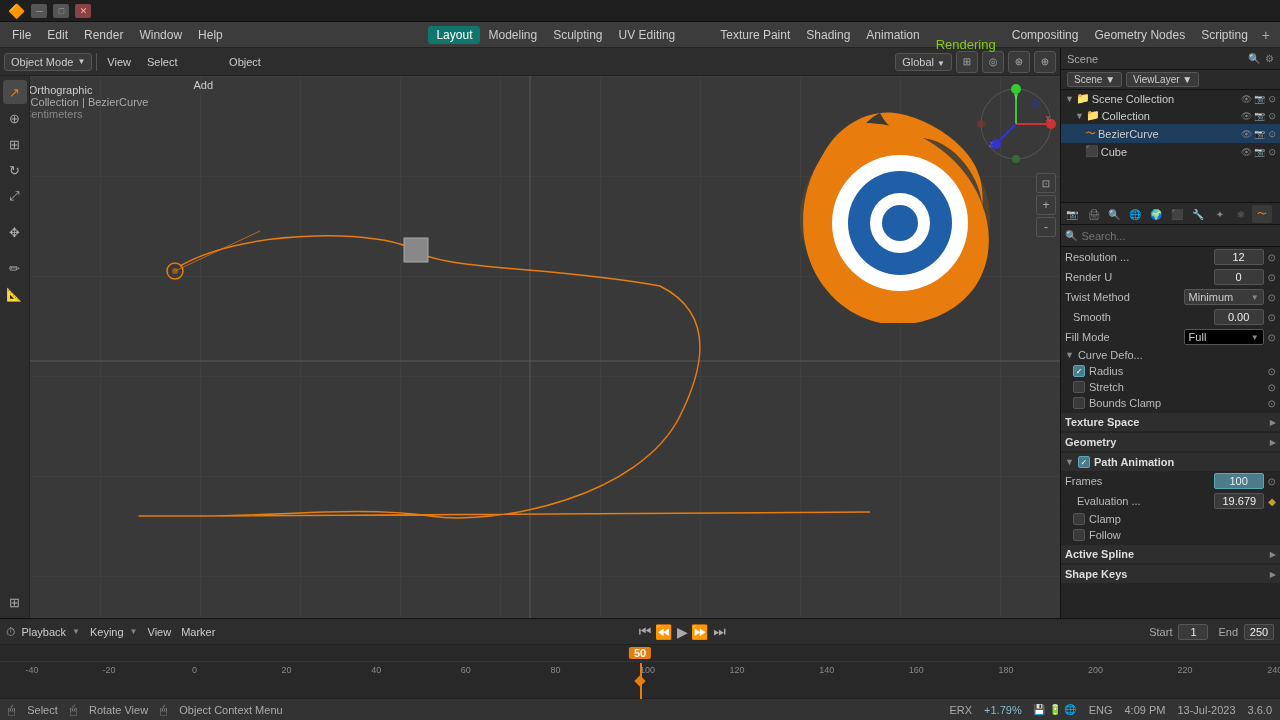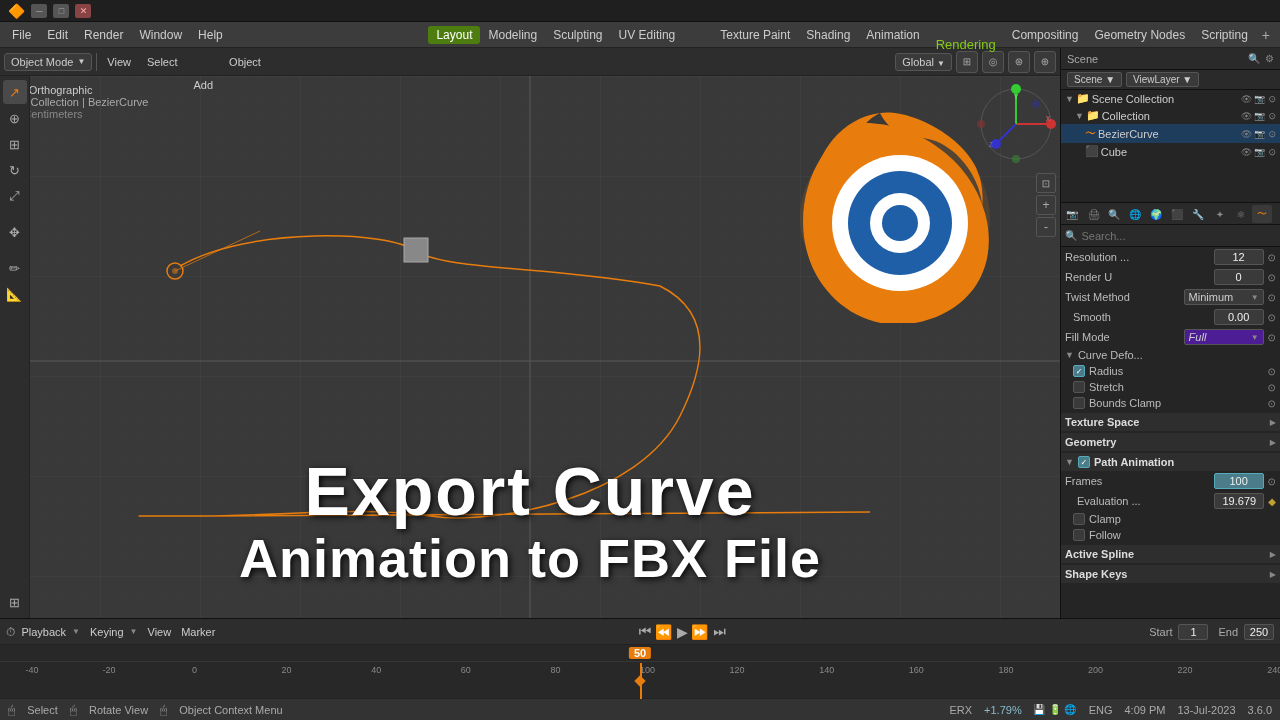--- a/index.html
+++ b/index.html
@@ -48,21 +48,21 @@
     </div>
   </div>
 
   <div id="menubar" style="height:26px; background:#3c3c3c; display:flex; align-items:center; padding:0 4px; border-bottom:1px solid #222; position:relative; z-index:100;">
     <span style="padding:2px 8px; font-size:12px; color:#ccc; cursor:pointer; border-radius:3px;">File</span>
     <span style="padding:2px 8px; font-size:12px; color:#ccc; cursor:pointer; border-radius:3px;">Edit</span>
     <span style="padding:2px 8px; font-size:12px; color:#ccc; cursor:pointer; border-radius:3px;">Render</span>
     <span style="padding:2px 8px; font-size:12px; color:#ccc; cursor:pointer; border-radius:3px;">Window</span>
     <span style="padding:2px 8px; font-size:12px; color:#ccc; cursor:pointer; border-radius:3px;">Help</span>
     <div style="flex:1;"></div>
-    <span style="padding:2px 8px; font-size:12px; color:#ccc; cursor:pointer; border-radius:3px; background:#4d7c0f; color:#fff;">Layout</span>
+    <span style="padding:2px 8px; font-size:12px; color:#ccc; cursor:pointer; border-radius:3px; background:#0f766e; color:#fff;">Layout</span>
     <span style="padding:2px 8px; font-size:12px; color:#ccc; cursor:pointer;">Modeling</span>
     <span style="padding:2px 8px; font-size:12px; color:#ccc; cursor:pointer;">Sculpting</span>
     <span style="padding:2px 8px; font-size:12px; color:#ccc; cursor:pointer;">UV Editing</span>
     <span style="padding:2px 8px; font-size:12px; color:#ccc; cursor:pointer;margin-left:29px;">Texture Paint</span>
     <span style="padding:2px 8px; font-size:12px; color:#ccc; cursor:pointer;">Shading</span>
     <span style="padding:2px 8px; font-size:12px; color:#ccc; cursor:pointer;">Animation</span>
     <span style="padding:2px 8px; font-size:13px; color:#84cc16; cursor:pointer;margin-top:20px;">Rendering</span>
     <span style="padding:2px 8px; font-size:12px; color:#ccc; cursor:pointer;">Compositing</span>
     <span style="padding:2px 8px; font-size:12px; color:#ccc; cursor:pointer;">Geometry Nodes</span>
     <span style="padding:2px 8px; font-size:12px; color:#ccc; cursor:pointer;">Scripting</span>
@@ -160,24 +160,20 @@
 
             <circle cx="5" cy="5" r="52" fill="#1e5fa8"></circle>
 
             <circle cx="5" cy="5" r="30" fill="white"></circle>
 
             <circle cx="5" cy="5" r="18" fill="#1e5fa8"></circle>
           </g>
         </svg>
       </div>
 
-      <div style="position:absolute; bottom:30px; left:0; right:0; text-align:center; z-index:10; pointer-events:none;">
-        <div style="font-size:68px; font-weight:bold; color:white; text-shadow:2px 2px 6px rgba(0,0,0,0.9); letter-spacing:2px; line-height:1.1;">Export Curve</div>
-        <div style="font-size:54px; font-weight:bold; color:white; text-shadow:2px 2px 6px rgba(0,0,0,0.9); letter-spacing:1px; line-height:1.1;">Animation to FBX File</div>
-      </div>
 
       <div style="position:absolute; top:36px; right:4px; width:80px; height:80px; z-index:10;">
         <svg viewBox="0 0 80 80" width="80" height="80">
 
           <circle cx="40" cy="40" r="35" fill="none" stroke="#555" stroke-width="1"></circle>
 
           <line x1="40" y1="40" x2="75" y2="40" stroke="#cc3333" stroke-width="2"></line>
           <line x1="40" y1="40" x2="40" y2="5" stroke="#33cc33" stroke-width="2"></line>
           <line x1="40" y1="40" x2="20" y2="60" stroke="#3333cc" stroke-width="2"></line>
 
@@ -313,21 +309,21 @@
           </div>
 
           <div style="display:flex; align-items:center; padding:2px 4px; gap:4px;">
             <span style="flex:1; color:#bbb; font-size:11px; padding-left:8px;">Smooth</span>
             <div style="background:#3a3a3a; border:1px solid #555; border-radius:2px; padding:1px 4px; min-width:50px; text-align:center; color:#eee; font-size:11px;">0.00</div>
             <span style="color:#888; font-size:10px;">⊙</span>
           </div>
 
           <div style="display:flex; align-items:center; padding:2px 4px; gap:4px;">
             <span style="flex:1; color:#bbb; font-size:11px;">Fill Mode</span>
-            <div style="background:#4c1d95; border:1px solid #555; border-radius:2px; padding:1px 4px; min-width:80px; display:flex; align-items:center; justify-content:space-between; font-size:11px; cursor:pointer;font-style:italic;">
+            <div style="background:#000000; border:1px solid #555; border-radius:2px; padding:1px 4px; min-width:80px; display:flex; align-items:center; justify-content:space-between; font-size:11px; cursor:pointer;">
               <span>Full</span>
               <span style="font-size:8px; color:#888;">▼</span>
             </div>
             <span style="color:#888; font-size:10px;">⊙</span>
           </div>
 
           <div style="display:flex; align-items:center; padding:2px 4px; gap:4px;">
             <span style="font-size:9px; color:#888;">▼</span>
             <span style="flex:1; color:#bbb; font-size:11px;">Curve Defo...</span>
           </div>

